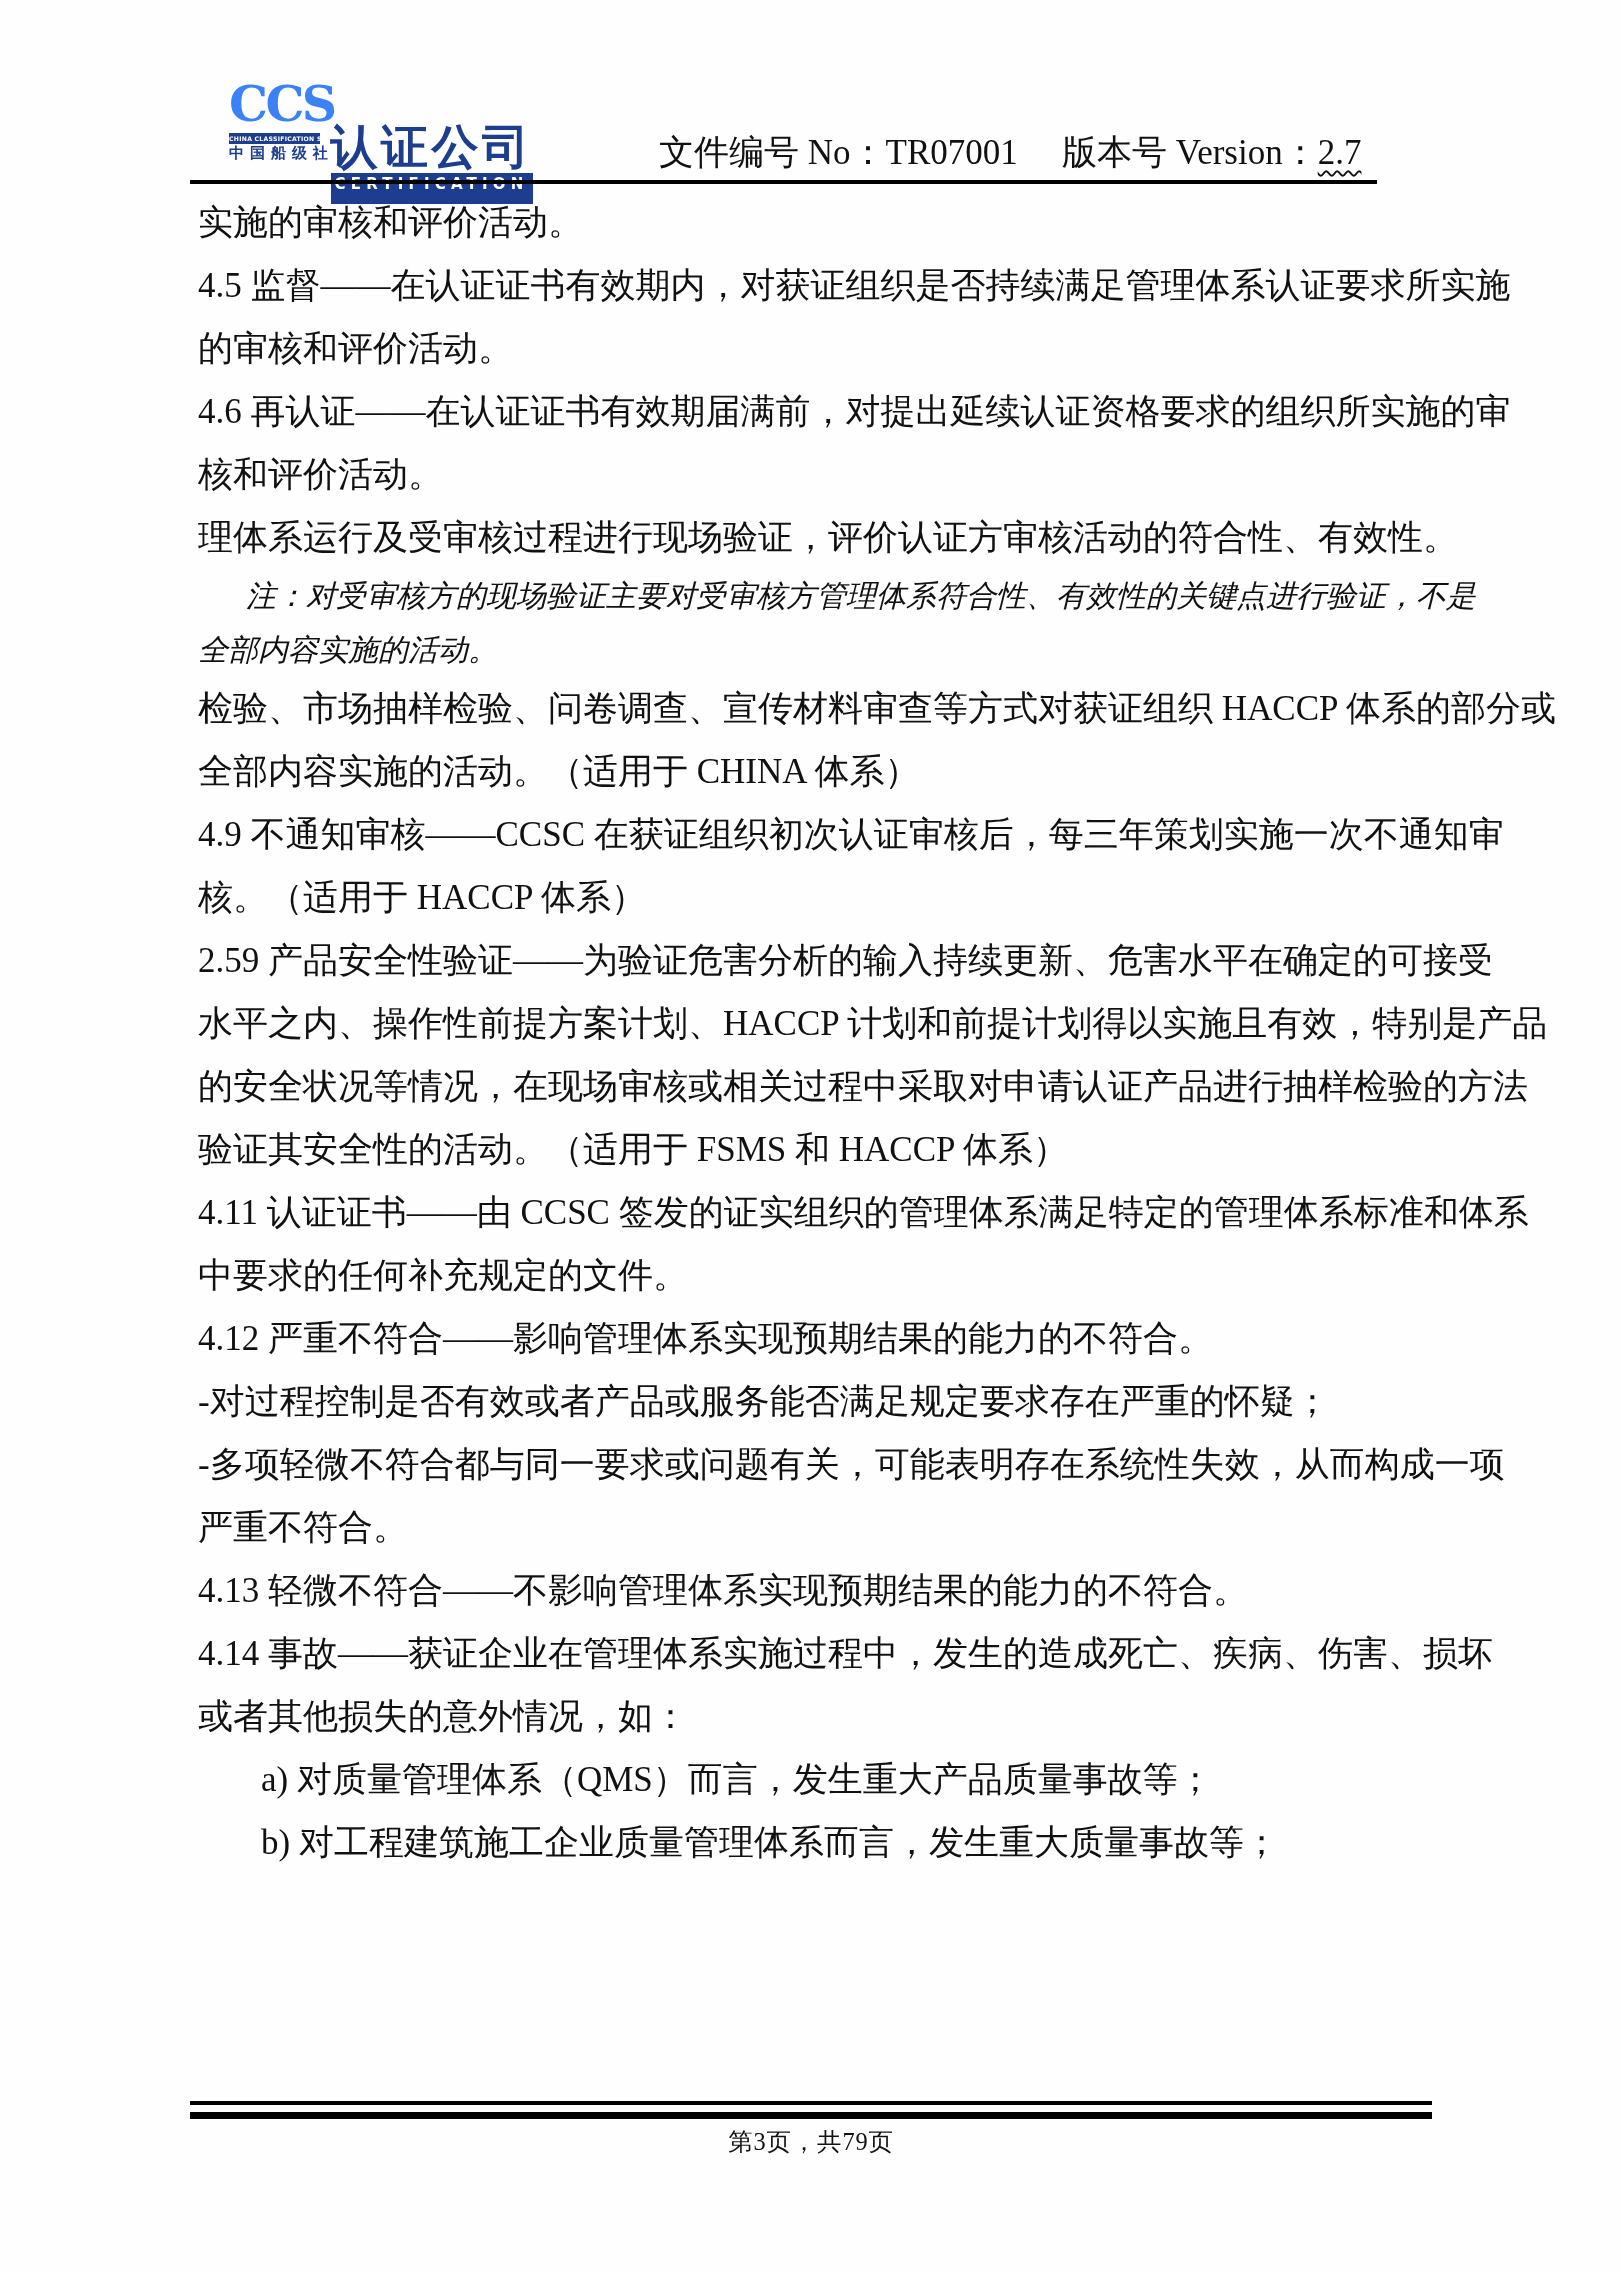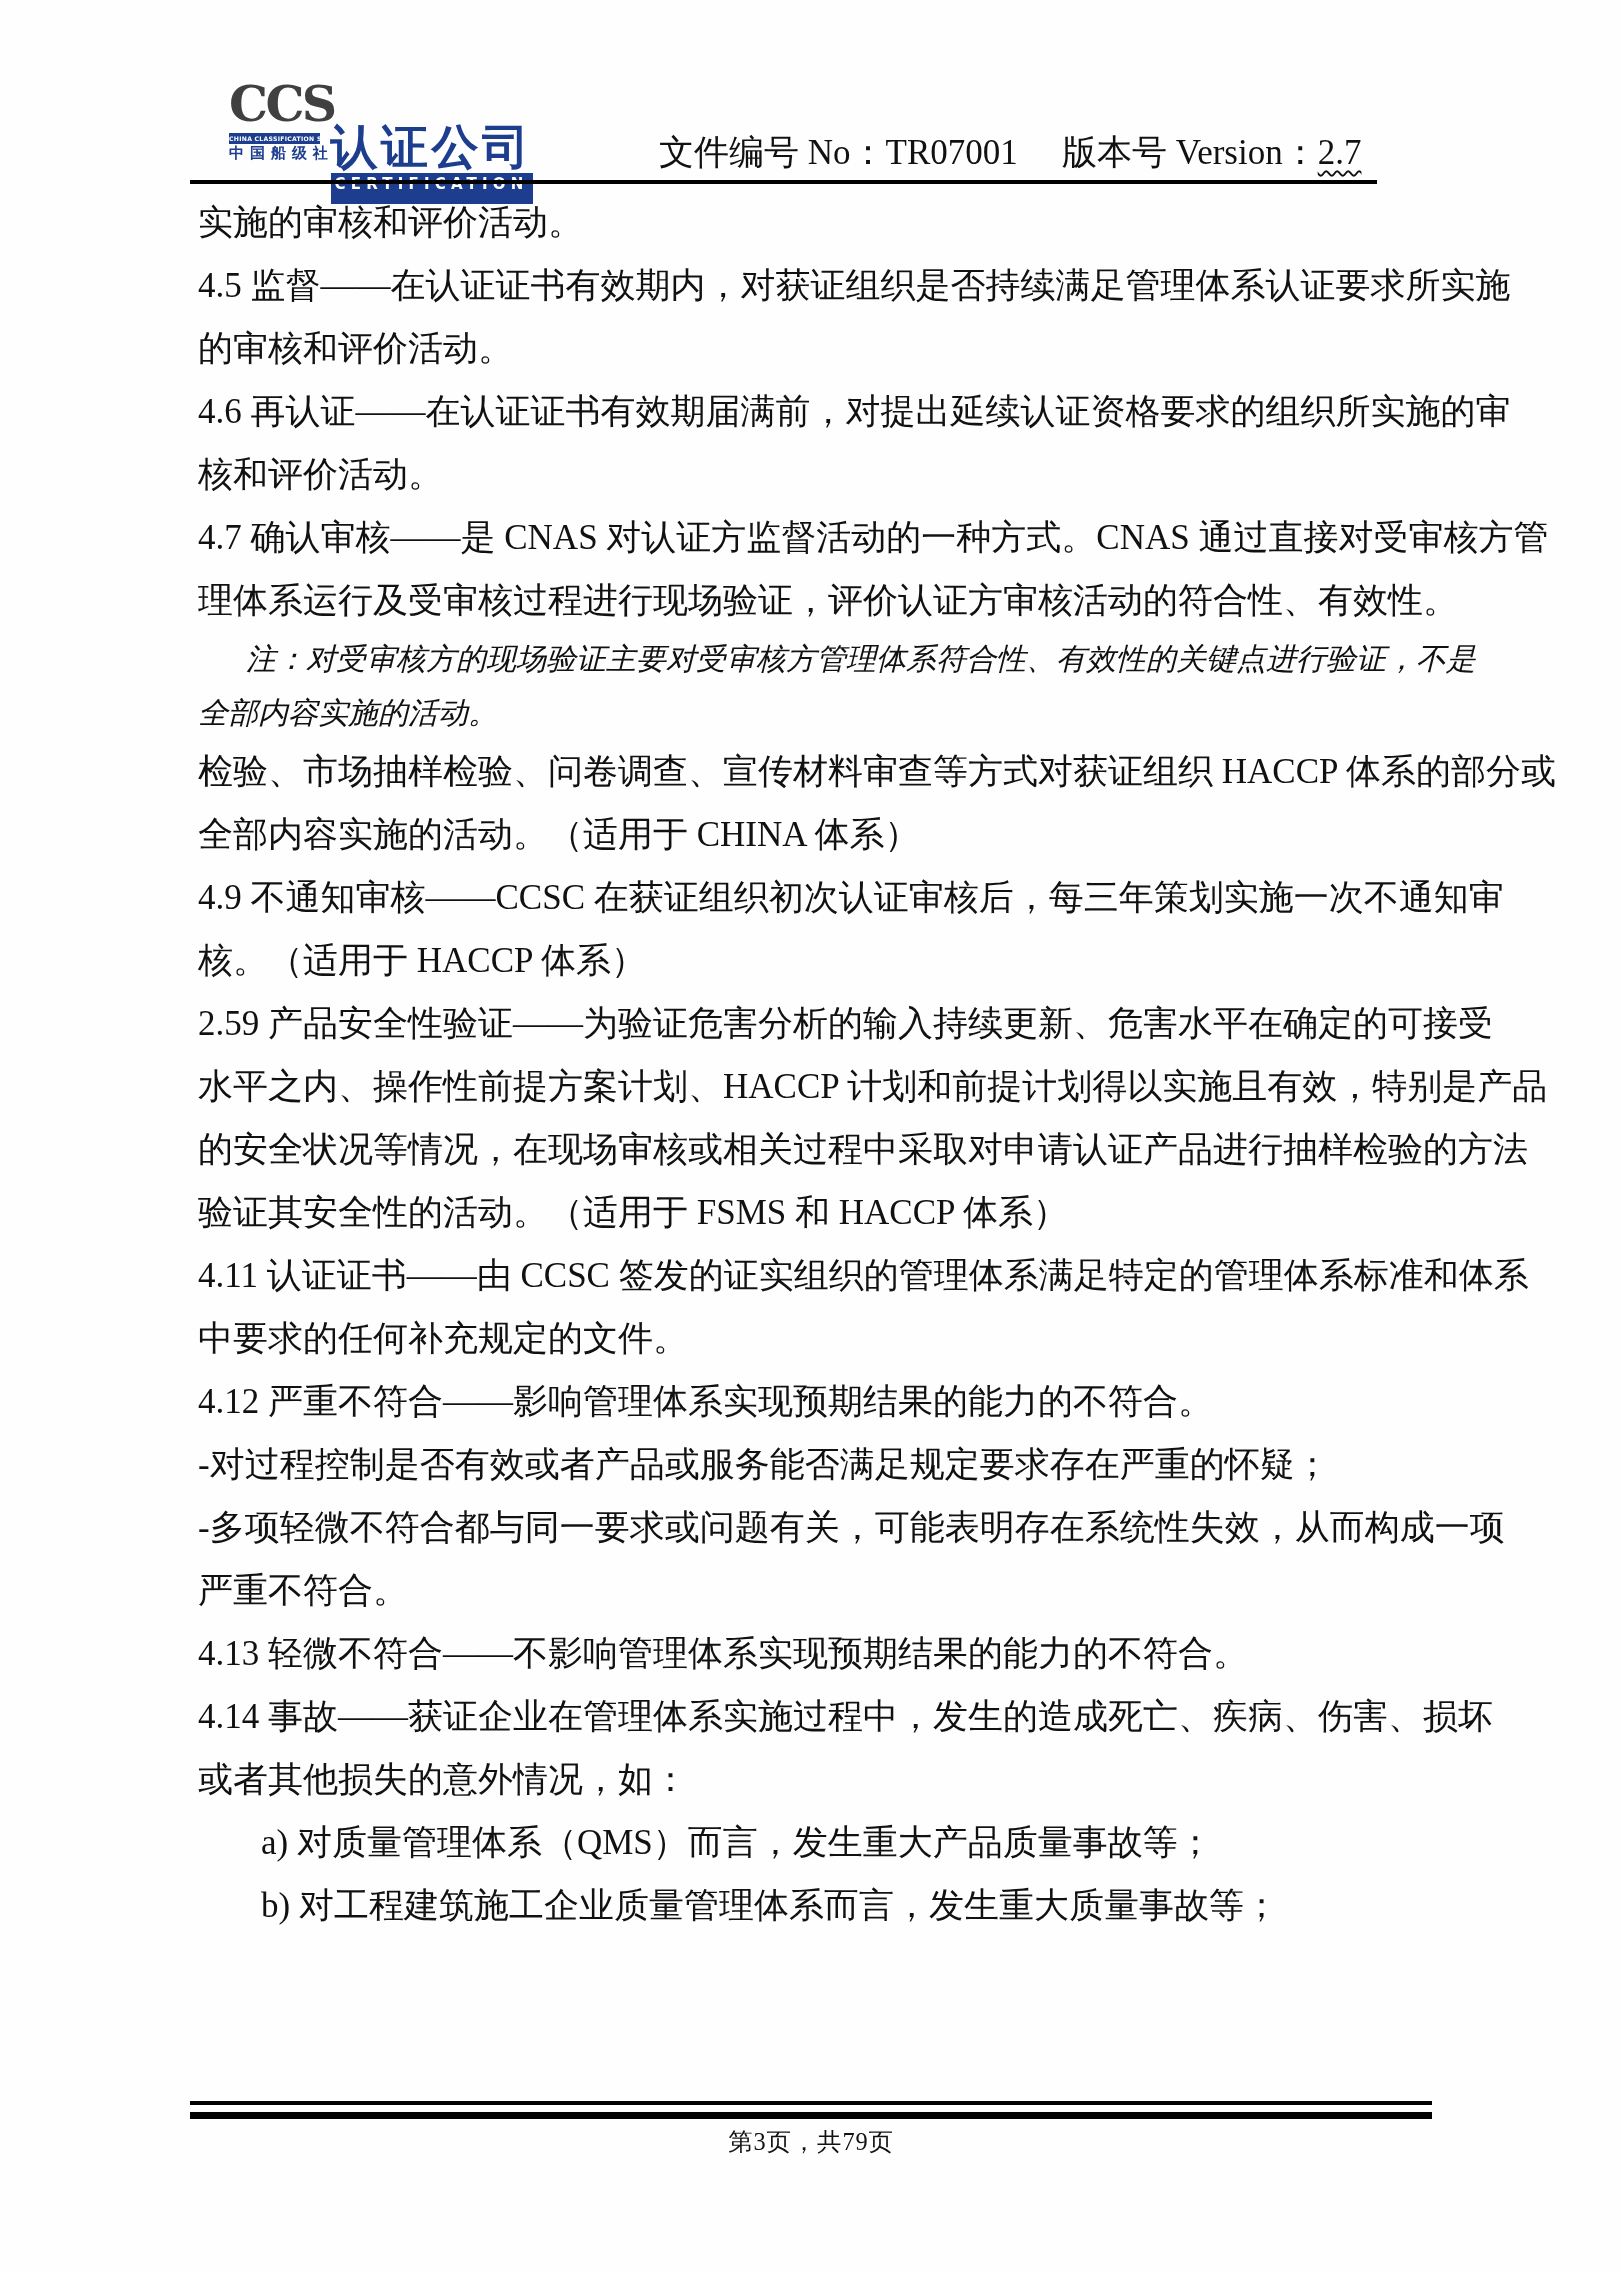--- a/index.html
+++ b/index.html
@@ -80,21 +80,21 @@
 <body>
 
 <div class="page">
 
   <div class="logo">
     <div class="logo-left">
       <div class="ccs-wrap">
         <span class="flag f1"><span class="flag-shape" style="background: rgb(217, 48, 37);"></span></span>
         <span class="flag f2"><span class="flag-shape" style="background: rgb(217, 48, 37);"></span></span>
         <span class="flag f3"><span class="flag-shape" style="background: rgb(217, 48, 37);"></span></span>
-        <div class="ccs-text" style="color: #404040;">CCS</div>
+        <div class="ccs-text" style="color: #3b82f6;">CCS</div>
       </div>
       <div class="ccs-bar" style="background: rgb(29, 61, 143);">CHINA CLASSIFICATION SOCIETY</div>
       <div class="ccs-cn" style="color: rgb(29, 61, 143);">中 国 船 级 社</div>
     </div>
     <div class="logo-right">
       <div class="cert-cn" style="color: rgb(29, 61, 143);">认证公司</div>
       <div class="cert-bar" style="background: rgb(29, 61, 143);">CERTIFICATION</div>
     </div>
   </div>
 
@@ -104,21 +104,20 @@
   </div>
 
   <div class="header-rule"></div>
 
   <div class="body-text">
       <div class="line normal">实施的审核和评价活动。</div>
       <div class="line normal">4.5 监督——在认证证书有效期内，对获证组织是否持续满足管理体系认证要求所实施</div>
       <div class="line normal">的审核和评价活动。</div>
       <div class="line normal">4.6 再认证——在认证证书有效期届满前，对提出延续认证资格要求的组织所实施的审</div>
       <div class="line normal">核和评价活动。</div>
-      <div class="line normal">4.7 确认审核——是 CNAS 对认证方监督活动的一种方式。CNAS 通过直接对受审核方管</div>
       <div class="line normal">理体系运行及受审核过程进行现场验证，评价认证方审核活动的符合性、有效性。</div>
       <div class="line note-first">注：对受审核方的现场验证主要对受审核方管理体系符合性、有效性的关键点进行验证，不是</div>
       <div class="line note">全部内容实施的活动。</div>
       <div class="line normal">检验、市场抽样检验、问卷调查、宣传材料审查等方式对获证组织 HACCP 体系的部分或</div>
       <div class="line normal">全部内容实施的活动。（适用于 CHINA 体系）</div>
       <div class="line normal">4.9 不通知审核——CCSC 在获证组织初次认证审核后，每三年策划实施一次不通知审</div>
       <div class="line normal">核。（适用于 HACCP 体系）</div>
       <div class="line normal">2.59 产品安全性验证——为验证危害分析的输入持续更新、危害水平在确定的可接受</div>
       <div class="line normal">水平之内、操作性前提方案计划、HACCP 计划和前提计划得以实施且有效，特别是产品</div>
       <div class="line normal">的安全状况等情况，在现场审核或相关过程中采取对申请认证产品进行抽样检验的方法</div>

